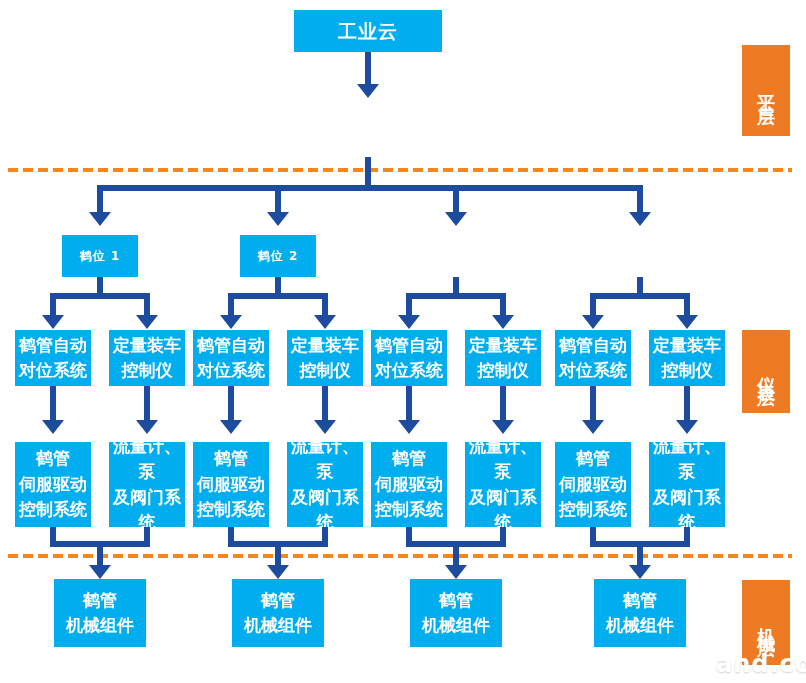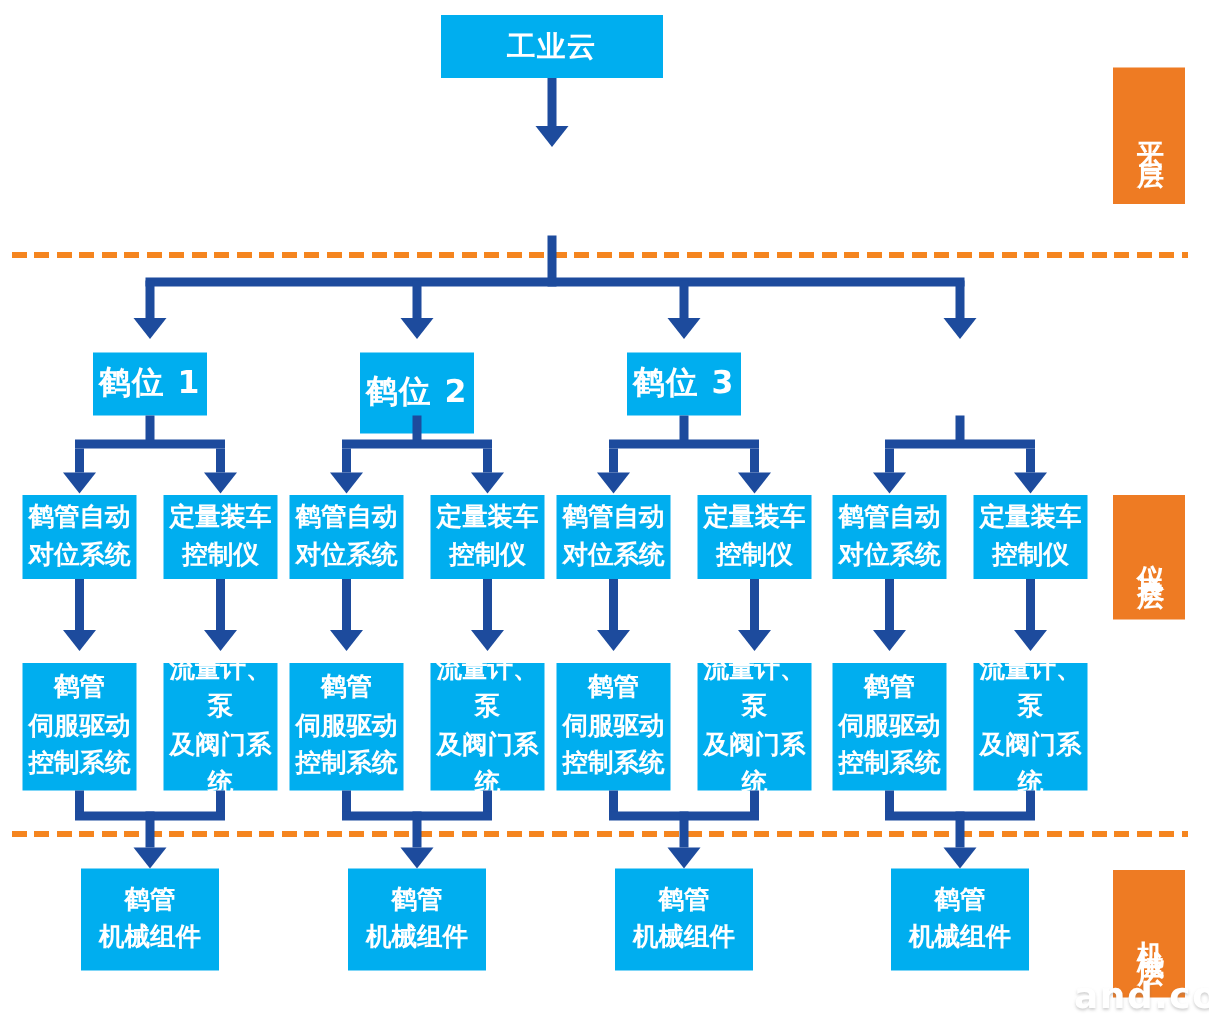--- a/index.html
+++ b/index.html
@@ -8,21 +8,21 @@
     background:#ffffff;overflow:hidden;
     font-family:"DejaVu Sans","Liberation Sans",sans-serif;
   }
   .cbox{
     position:absolute;background:#00aeef;color:#ffffff;
     display:flex;align-items:center;justify-content:center;
     text-align:center;font-weight:bold;white-space:pre-line;
     line-height:1.5;
   }
   .big{font-size:19px;letter-spacing:1px;}
-  .station{font-size:21px;letter-spacing:1px;}
+  .station{font-size:12px;letter-spacing:1px;}
   .small{font-size:17px;}
   .vline,.hline{position:absolute;background:#1d4b9d;z-index:3;}
   .ahead{
     position:absolute;width:0;height:0;z-index:3;
     border-left:11px solid transparent;border-right:11px solid transparent;
     border-top:14px solid #1d4b9d;
   }
   .dash{
     position:absolute;left:8px;width:784px;height:4px;z-index:1;
     background:repeating-linear-gradient(to right,#f5851f 0 10px,transparent 10px 15px);
@@ -87,21 +87,21 @@
   <div class="cbox small" style="left:109px;top:442px;width:76px;height:85px;">流量计、泵
 及阀门系统</div>
   <div class="vline" style="left:50px;top:527px;width:6px;height:18px;"></div>
   <div class="vline" style="left:144px;top:527px;width:6px;height:18px;"></div>
   <div class="hline" style="left:50px;top:541px;width:100px;height:6px;"></div>
   <div class="vline" style="left:97px;top:541px;width:6px;height:24px;"></div>
   <div class="ahead" style="left:89px;top:565px;"></div>
   <div class="cbox small" style="left:54px;top:579px;width:92px;height:68px;">鹤管
 机械组件</div>
 
-  <div class="cbox station" style="left:240px;top:235px;width:76px;height:54px;">鹤位 2</div>
+  <div class="cbox station" style="left:240px;top:235px;width:76px;height:42px;">鹤位 2</div>
   <div class="vline" style="left:275px;top:277px;width:6px;height:18px;"></div>
   <div class="hline" style="left:228px;top:293px;width:100px;height:6px;"></div>
   <div class="vline" style="left:228px;top:299px;width:6px;height:16px;"></div>
   <div class="ahead" style="left:220px;top:315px;"></div>
   <div class="vline" style="left:322px;top:299px;width:6px;height:16px;"></div>
   <div class="ahead" style="left:314px;top:315px;"></div>
   <div class="cbox small" style="left:193px;top:330px;width:76px;height:56px;">鹤管自动
 对位系统</div>
   <div class="cbox small" style="left:287px;top:330px;width:76px;height:56px;">定量装车
 控制仪</div>
@@ -115,21 +115,20 @@
   <div class="cbox small" style="left:287px;top:442px;width:76px;height:85px;">流量计、泵
 及阀门系统</div>
   <div class="vline" style="left:228px;top:527px;width:6px;height:18px;"></div>
   <div class="vline" style="left:322px;top:527px;width:6px;height:18px;"></div>
   <div class="hline" style="left:228px;top:541px;width:100px;height:6px;"></div>
   <div class="vline" style="left:275px;top:541px;width:6px;height:24px;"></div>
   <div class="ahead" style="left:267px;top:565px;"></div>
   <div class="cbox small" style="left:232px;top:579px;width:92px;height:68px;">鹤管
 机械组件</div>
 
-  <div class="cbox station" style="left:418px;top:235px;width:76px;height:42px;">鹤位 3</div>
   <div class="vline" style="left:453px;top:277px;width:6px;height:18px;"></div>
   <div class="hline" style="left:406px;top:293px;width:100px;height:6px;"></div>
   <div class="vline" style="left:406px;top:299px;width:6px;height:16px;"></div>
   <div class="ahead" style="left:398px;top:315px;"></div>
   <div class="vline" style="left:500px;top:299px;width:6px;height:16px;"></div>
   <div class="ahead" style="left:492px;top:315px;"></div>
   <div class="cbox small" style="left:371px;top:330px;width:76px;height:56px;">鹤管自动
 对位系统</div>
   <div class="cbox small" style="left:465px;top:330px;width:76px;height:56px;">定量装车
 控制仪</div>

